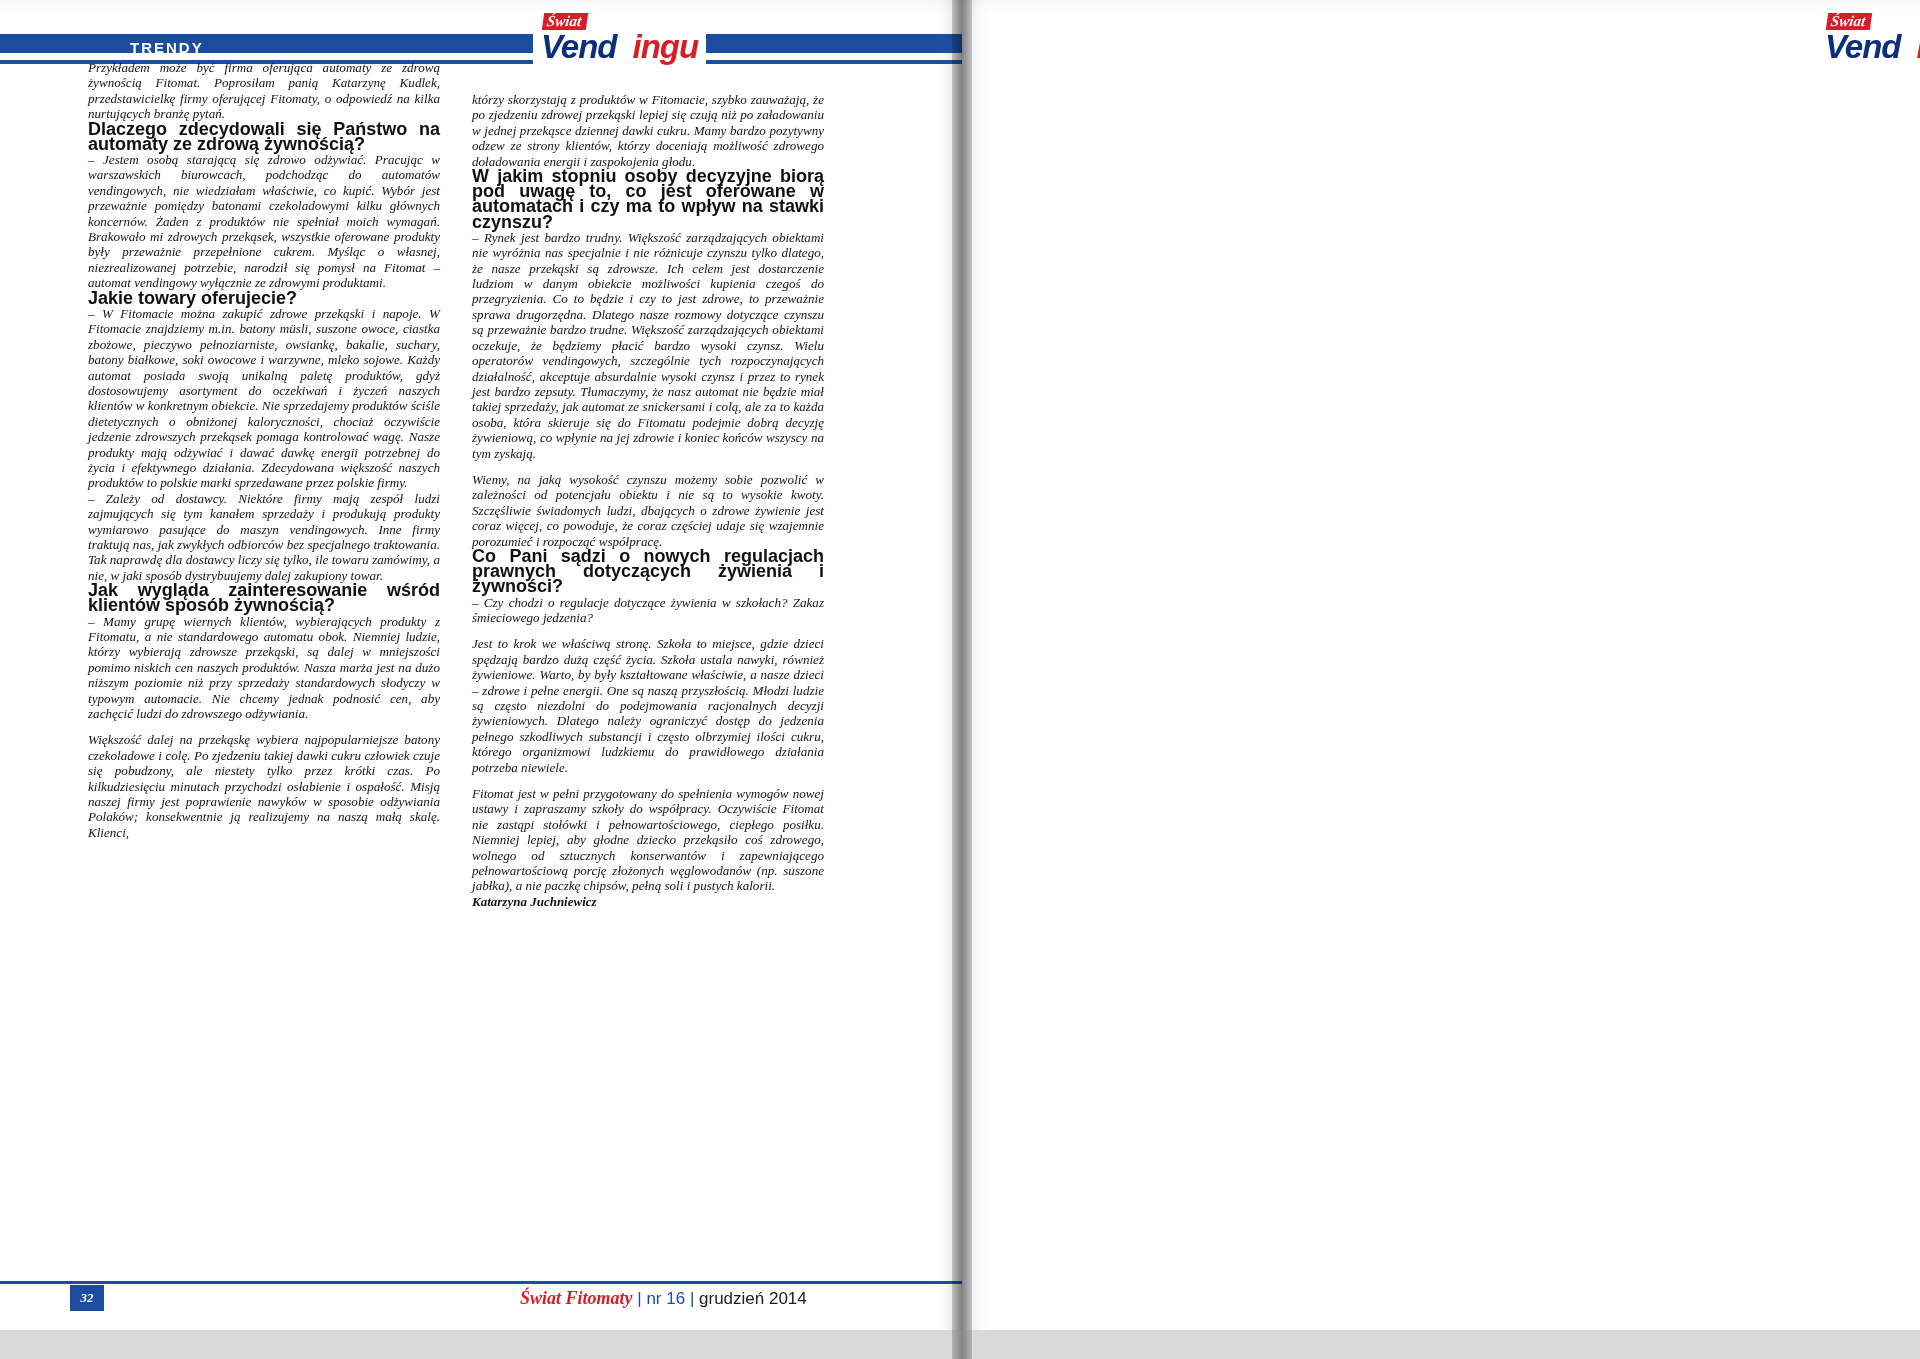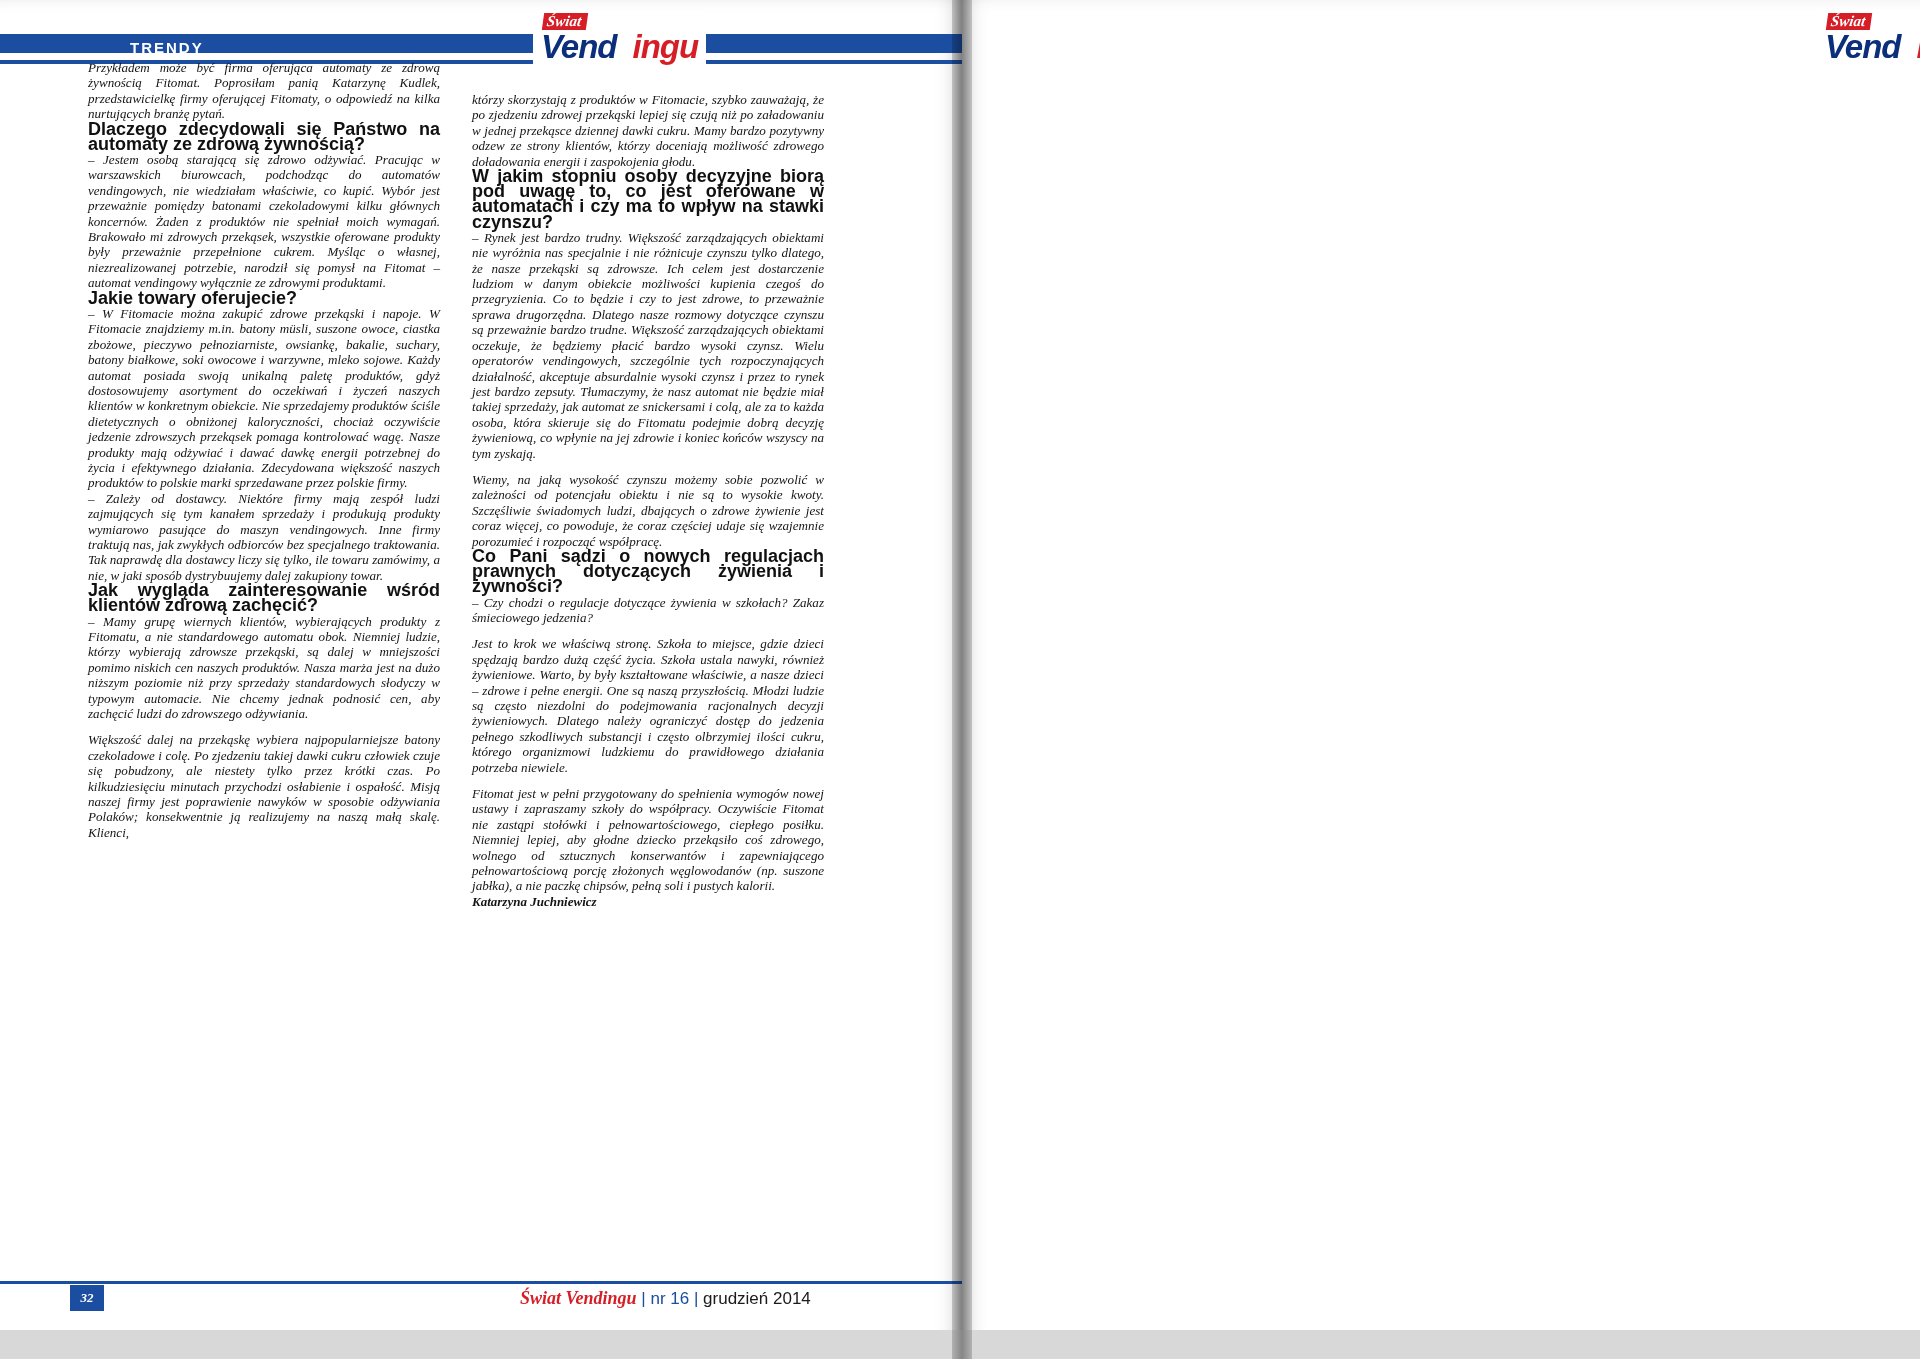--- a/index.html
+++ b/index.html
@@ -201,40 +201,40 @@
       <div class="logo-vend"><span>Vend</span><span class="red">ingu</span></div>
     </div>
 
     <div class="col" id="col1">
       <p class="i">Przykładem może być firma oferująca automaty ze zdrową żywnością Fitomat. Poprosiłam panią Katarzynę Kudlek, przedstawicielkę firmy oferującej Fitomaty, o odpowiedź na kilka nurtujących branżę pytań.</p>
       <p class="q">Dlaczego zdecydowali się Państwo na automaty ze zdrową żywnością?</p>
       <p class="i">– Jestem osobą starającą się zdrowo odżywiać. Pracując w warszawskich biurowcach, podchodząc do automatów vendingowych, nie wiedziałam właściwie, co kupić. Wybór jest przeważnie pomiędzy batonami czekoladowymi kilku głównych koncernów. Żaden z produktów nie spełniał moich wymagań. Brakowało mi zdrowych przekąsek, wszystkie oferowane produkty były przeważnie przepełnione cukrem. Myśląc o własnej, niezrealizowanej potrzebie, narodził się pomysł na Fitomat – automat vendingowy wyłącznie ze zdrowymi produktami.</p>
       <p class="q">Jakie towary oferujecie?</p>
       <p class="i">– W Fitomacie można zakupić zdrowe przekąski i napoje. W Fitomacie znajdziemy m.in. batony müsli, suszone owoce, ciastka zbożowe, pieczywo pełnoziarniste, owsiankę, bakalie, suchary, batony białkowe, soki owocowe i warzywne, mleko sojowe. Każdy automat posiada swoją unikalną paletę produktów, gdyż dostosowujemy asortyment do oczekiwań i życzeń naszych klientów w konkretnym obiekcie. Nie sprzedajemy produktów ściśle dietetycznych o obniżonej kaloryczności, chociaż oczywiście jedzenie zdrowszych przekąsek pomaga kontrolować wagę. Nasze produkty mają odżywiać i dawać dawkę energii potrzebnej do życia i efektywnego działania. Zdecydowana większość naszych produktów to polskie marki sprzedawane przez polskie firmy.</p>
       <p class="i">– Zależy od dostawcy. Niektóre firmy mają zespół ludzi zajmujących się tym kanałem sprzedaży i produkują produkty wymiarowo pasujące do maszyn vendingowych. Inne firmy traktują nas, jak zwykłych odbiorców bez specjalnego traktowania. Tak naprawdę dla dostawcy liczy się tylko, ile towaru zamówimy, a nie, w jaki sposób dystrybuujemy dalej zakupiony towar.</p>
-      <p class="q">Jak wygląda zainteresowanie wśród klientów zdrową zachęcić?</p>
+      <p class="q">Jak wygląda zainteresowanie wśród klientów sposób żywnością?</p>
       <p class="i">– Mamy grupę wiernych klientów, wybierających produkty z Fitomatu, a nie standardowego automatu obok. Niemniej ludzie, którzy wybierają zdrowsze przekąski, są dalej w mniejszości pomimo niskich cen naszych produktów. Nasza marża jest na dużo niższym poziomie niż przy sprzedaży standardowych słodyczy w typowym automacie. Nie chcemy jednak podnosić cen, aby zachęcić ludzi do zdrowszego odżywiania.</p>
       <p class="i space">Większość dalej na przekąskę wybiera najpopularniejsze batony czekoladowe i colę. Po zjedzeniu takiej dawki cukru człowiek czuje się pobudzony, ale niestety tylko przez krótki czas. Po kilkudziesięciu minutach przychodzi osłabienie i ospałość. Misją naszej firmy jest poprawienie nawyków w sposobie odżywiania Polaków; konsekwentnie ją realizujemy na naszą małą skalę. Klienci,</p>
     </div>
 
     <div class="col" id="col2">
       <p class="i">którzy skorzystają z produktów w Fitomacie, szybko zauważają, że po zjedzeniu zdrowej przekąski lepiej się czują niż po załadowaniu w jednej przekąsce dziennej dawki cukru. Mamy bardzo pozytywny odzew ze strony klientów, którzy doceniają możliwość zdrowego doładowania energii i zaspokojenia głodu.</p>
       <p class="q">W jakim stopniu osoby decyzyjne biorą pod uwagę to, co jest oferowane w automatach i czy ma to wpływ na stawki czynszu?</p>
       <p class="i">– Rynek jest bardzo trudny. Większość zarządzających obiektami nie wyróżnia nas specjalnie i nie różnicuje czynszu tylko dlatego, że nasze przekąski są zdrowsze. Ich celem jest dostarczenie ludziom w danym obiekcie możliwości kupienia czegoś do przegryzienia. Co to będzie i czy to jest zdrowe, to przeważnie sprawa drugorzędna. Dlatego nasze rozmowy dotyczące czynszu są przeważnie bardzo trudne. Większość zarządzających obiektami oczekuje, że będziemy płacić bardzo wysoki czynsz. Wielu operatorów vendingowych, szczególnie tych rozpoczynających działalność, akceptuje absurdalnie wysoki czynsz i przez to rynek jest bardzo zepsuty. Tłumaczymy, że nasz automat nie będzie miał takiej sprzedaży, jak automat ze snickersami i colą, ale za to każda osoba, która skieruje się do Fitomatu podejmie dobrą decyzję żywieniową, co wpłynie na jej zdrowie i koniec końców wszyscy na tym zyskają.</p>
       <p class="i space">Wiemy, na jaką wysokość czynszu możemy sobie pozwolić w zależności od potencjału obiektu i nie są to wysokie kwoty. Szczęśliwie świadomych ludzi, dbających o zdrowe żywienie jest coraz więcej, co powoduje, że coraz częściej udaje się wzajemnie porozumieć i rozpocząć współpracę.</p>
       <p class="q">Co Pani sądzi o nowych regulacjach prawnych dotyczących żywienia i żywności?</p>
       <p class="i">– Czy chodzi o regulacje dotyczące żywienia w szkołach? Zakaz śmieciowego jedzenia?</p>
       <p class="i space">Jest to krok we właściwą stronę. Szkoła to miejsce, gdzie dzieci spędzają bardzo dużą część życia. Szkoła ustala nawyki, również żywieniowe. Warto, by były kształtowane właściwie, a nasze dzieci – zdrowe i pełne energii. One są naszą przyszłością. Młodzi ludzie są często niezdolni do podejmowania racjonalnych decyzji żywieniowych. Dlatego należy ograniczyć dostęp do jedzenia pełnego szkodliwych substancji i często olbrzymiej ilości cukru, którego organizmowi ludzkiemu do prawidłowego działania potrzeba niewiele.</p>
       <p class="i space">Fitomat jest w pełni przygotowany do spełnienia wymogów nowej ustawy i zapraszamy szkoły do współpracy. Oczywiście Fitomat nie zastąpi stołówki i pełnowartościowego, ciepłego posiłku. Niemniej lepiej, aby głodne dziecko przekąsiło coś zdrowego, wolnego od sztucznych konserwantów i zapewniającego pełnowartościową porcję złożonych węglowodanów (np. suszone jabłka), a nie paczkę chipsów, pełną soli i pustych kalorii.</p>
       <p class="sig">Katarzyna Juchniewicz</p>
     </div>
 
     <div class="footline l"></div>
     <div class="footer-text footer-left">
-      <span class="red">Świat Vendingu</span>
+      <span class="red">Świat Fitomaty</span>
       <span class="blue">| nr 16 |</span>
       <span>grudzień 2014</span>
     </div>
     <div class="pagenum pagenum-left">32</div>
   </div>
 
   <div class="page page-right">
 
     <div class="logo logo-right">
       <div class="logo-swiat">Świat</div>

